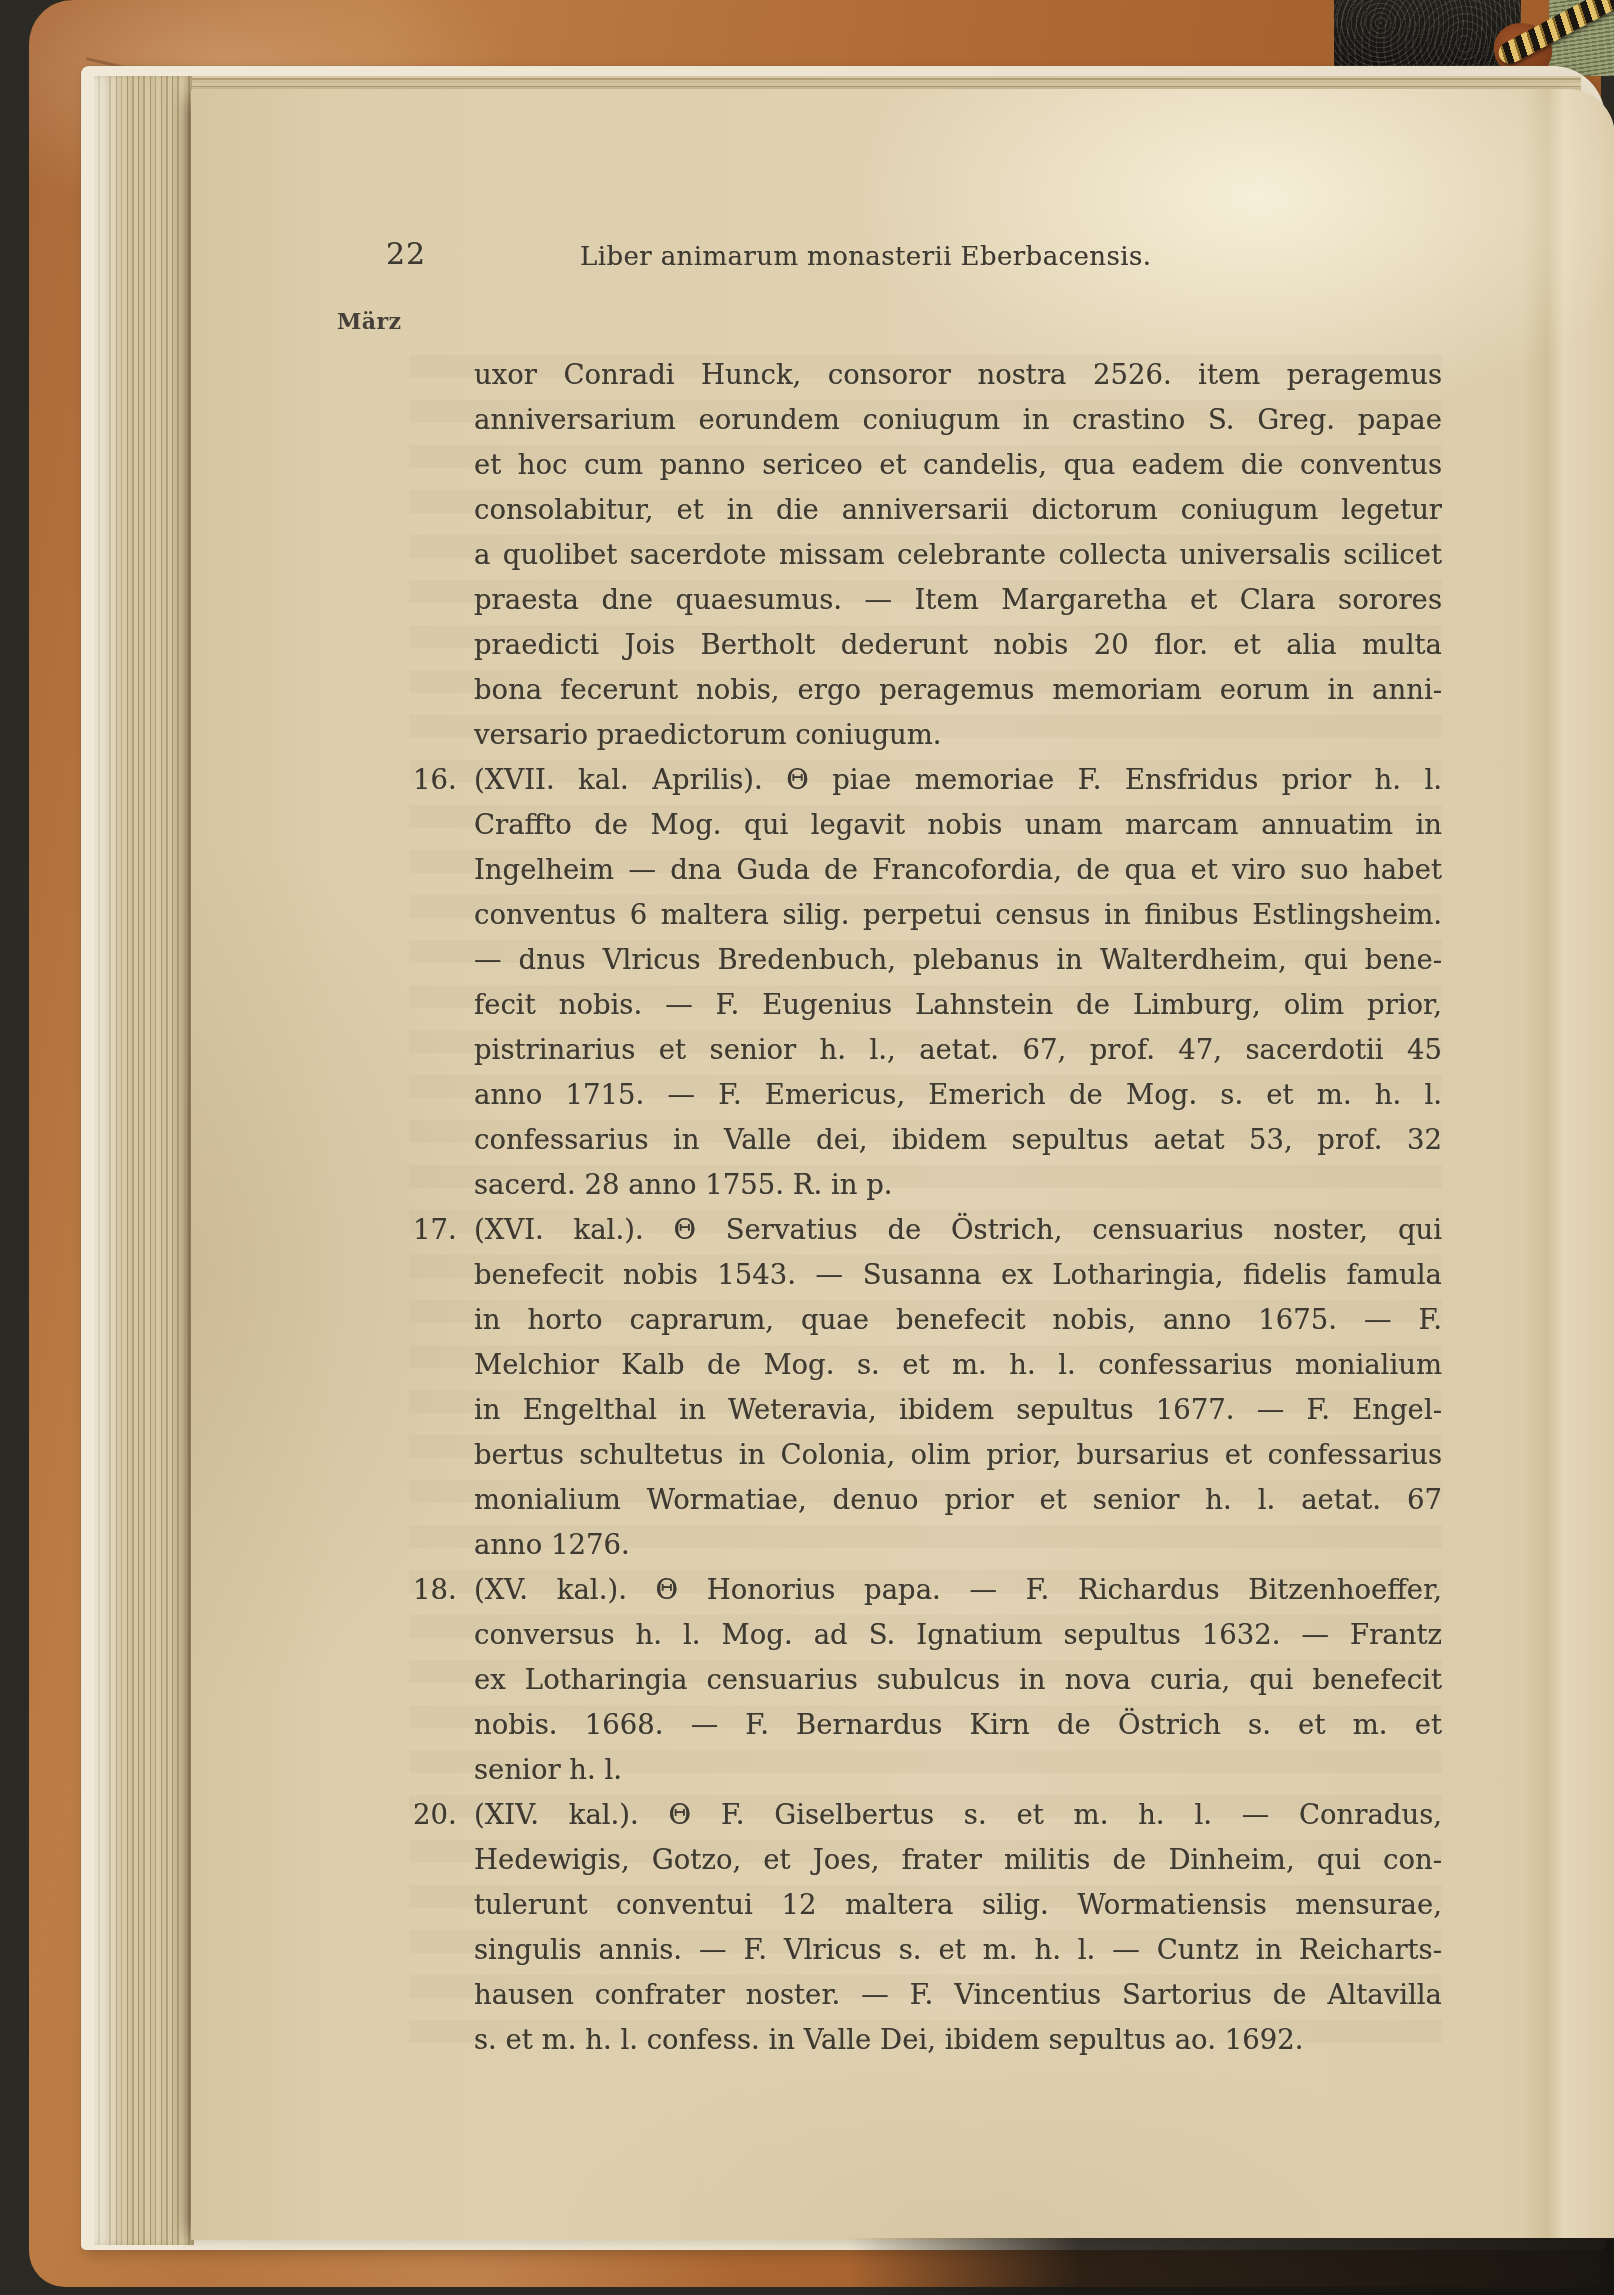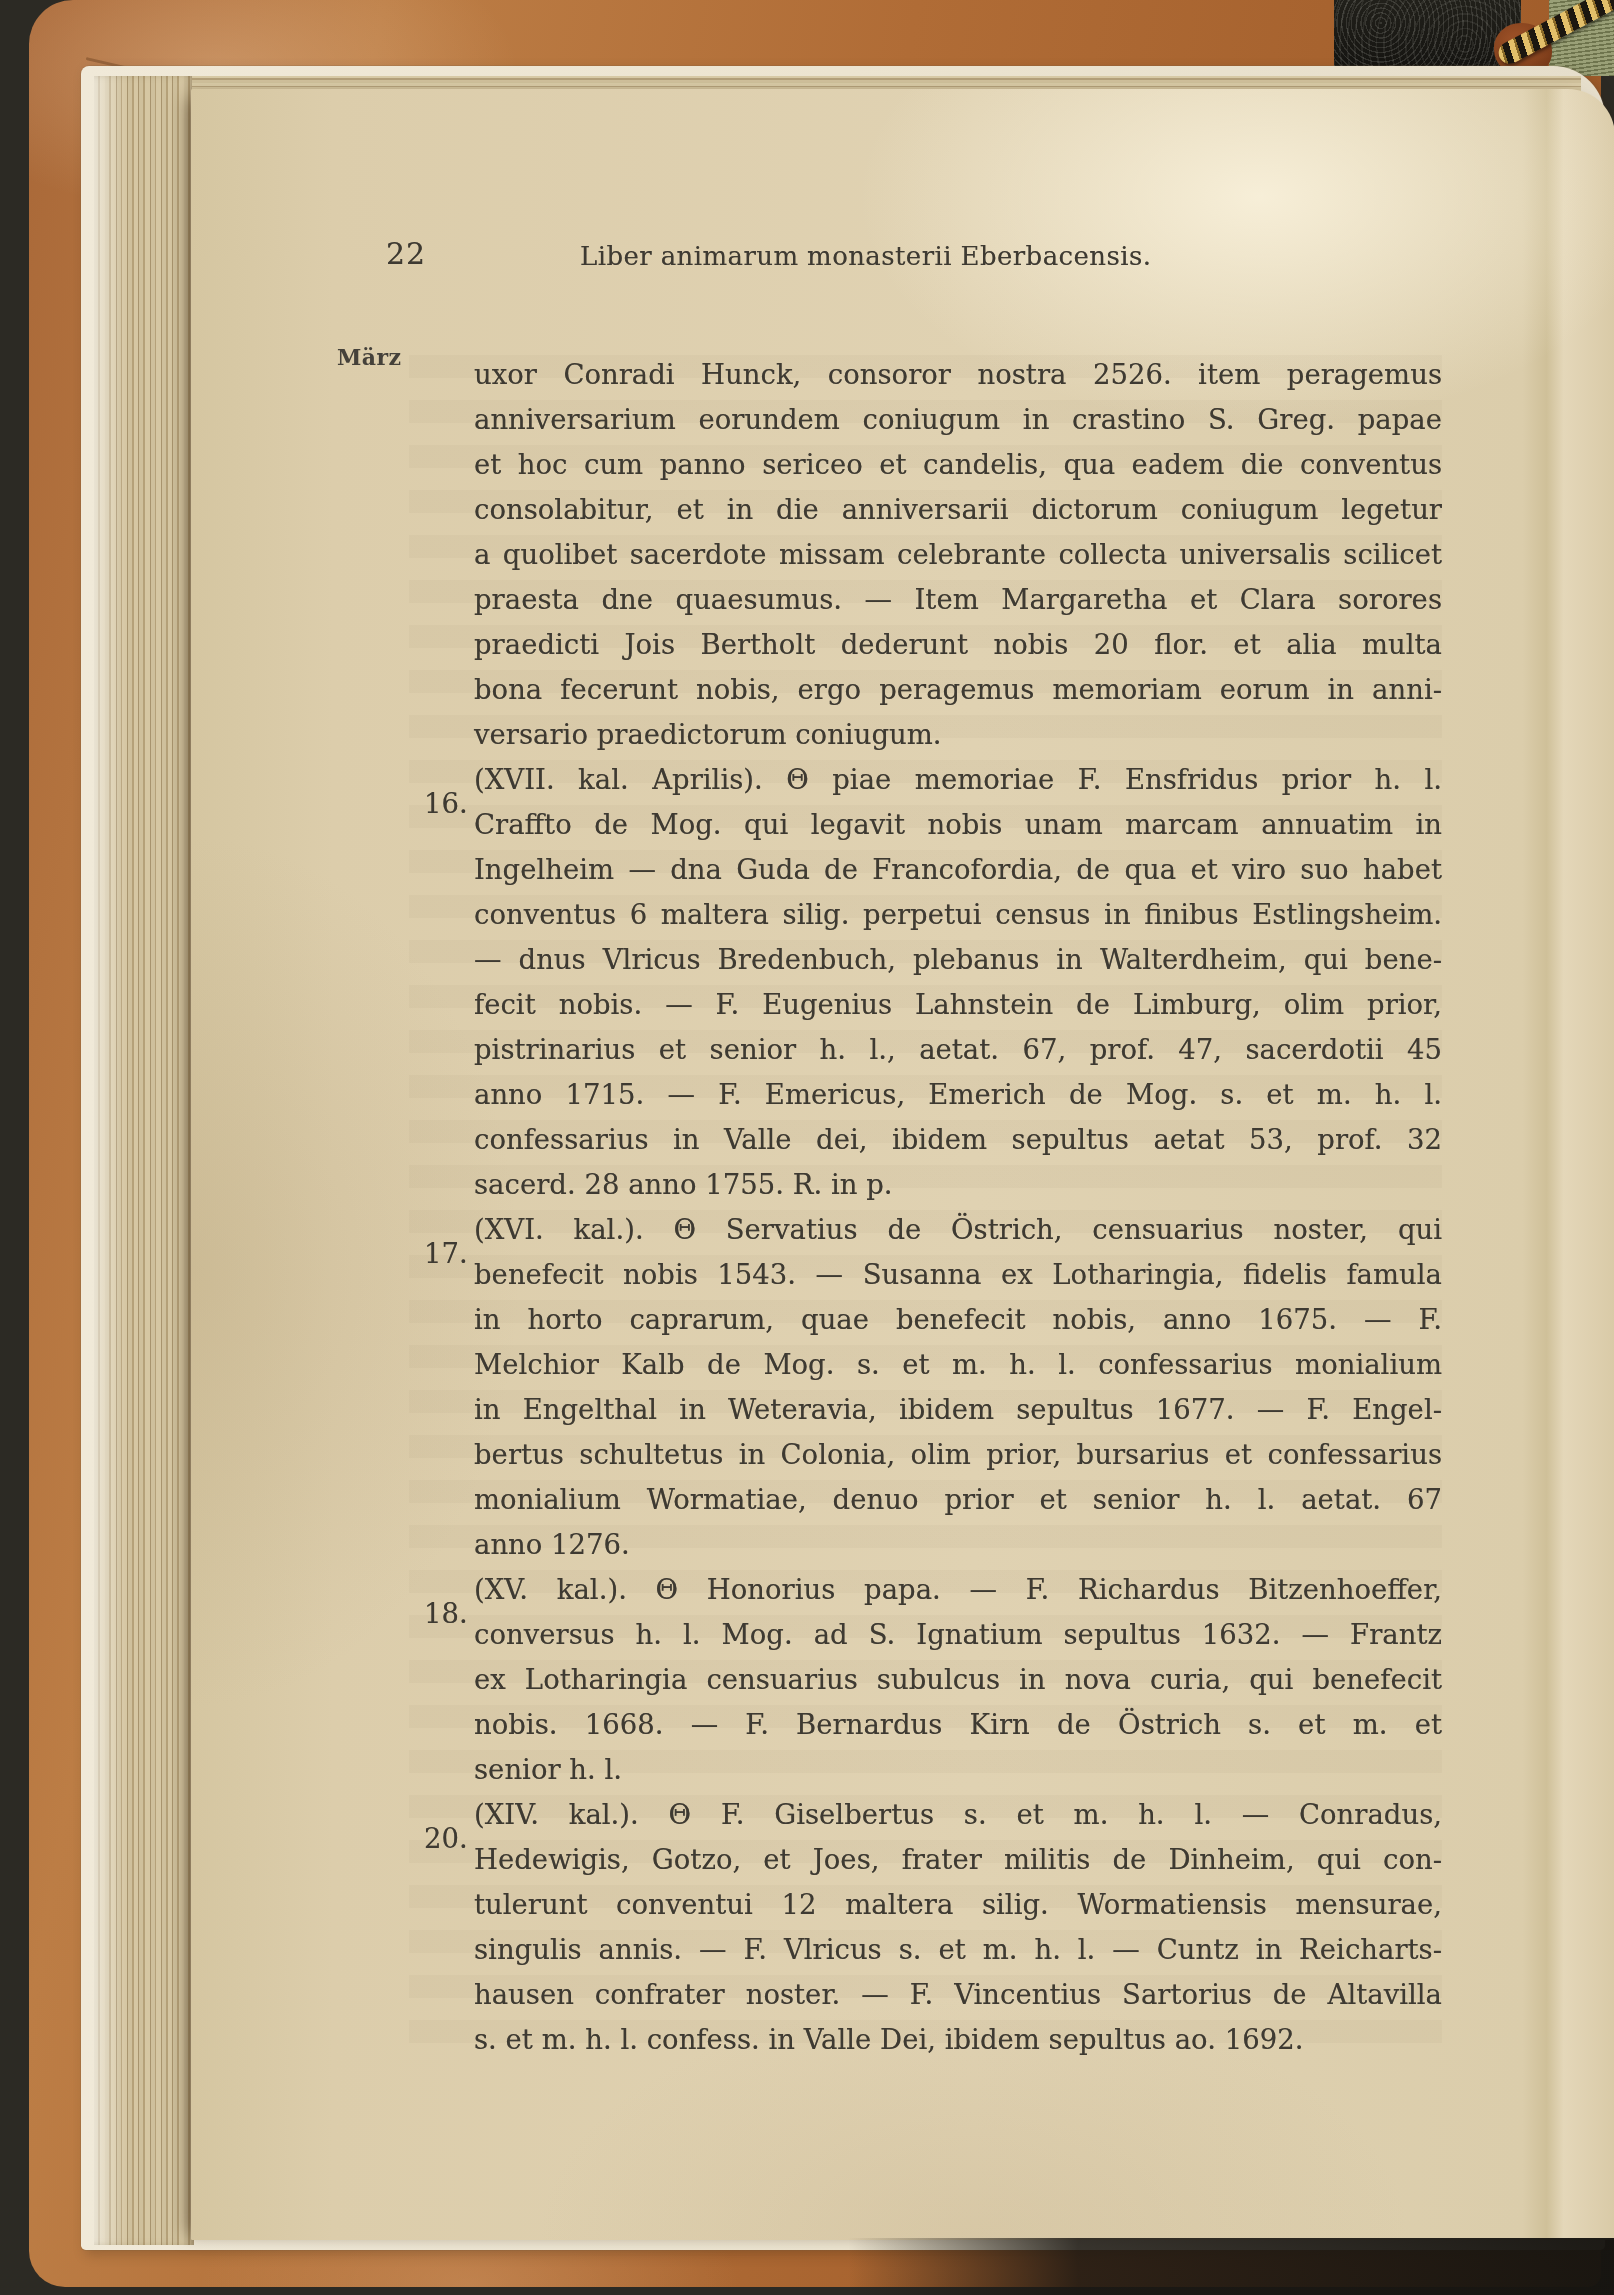--- a/index.html
+++ b/index.html
@@ -57,25 +57,25 @@
   .ghost{position:absolute;left:218px;top:266px;width:1033px;height:1696px;pointer-events:none;
     background:repeating-linear-gradient(180deg,rgba(130,112,82,.055) 0 22.6px,rgba(130,112,82,0) 22.6px 45px);}
 
   
   .page-content{position:absolute;inset:0;color:var(--ink,#3e3a32);}
   .pageno{position:absolute;left:195px;top:147px;font-size:30px;letter-spacing:0.8px;
     text-shadow:0 0 0.4px rgba(62,58,50,.55);}
   .runhead{position:absolute;left:389px;top:152px;font-size:26px;letter-spacing:0.4px;
     text-shadow:0 0 0.3px rgba(62,58,50,.5);}
   .marginlbl{position:absolute;left:146px;top:219px;font-size:22px;font-weight:bold;
-    letter-spacing:0.4px;color:#45413a;margin-top:36px;}
+    letter-spacing:0.4px;color:#45413a;}
   .entries{position:absolute;left:218px;top:263px;width:1033px;
     font-size:27.5px;line-height:45px;text-shadow:0 0 0.4px rgba(62,58,50,.5);}
   .entry{position:relative;padding-left:65px;}
-  .entry-num{position:absolute;left:15px;top:0;margin-top:24px;}
+  .entry-num{position:absolute;left:4px;top:0;}
   .tline{text-align:justify;text-align-last:justify;text-justify:inter-word;}
   .tline.last{text-align-last:left;}
 
   
   .shadow-br{position:absolute;left:848px;right:0;top:2238px;bottom:0;
     background:linear-gradient(90deg,rgba(25,22,18,0),rgba(25,22,18,.85) 30%,rgba(22,20,16,.97));}
 </style>
 </head>
 <body>
 

